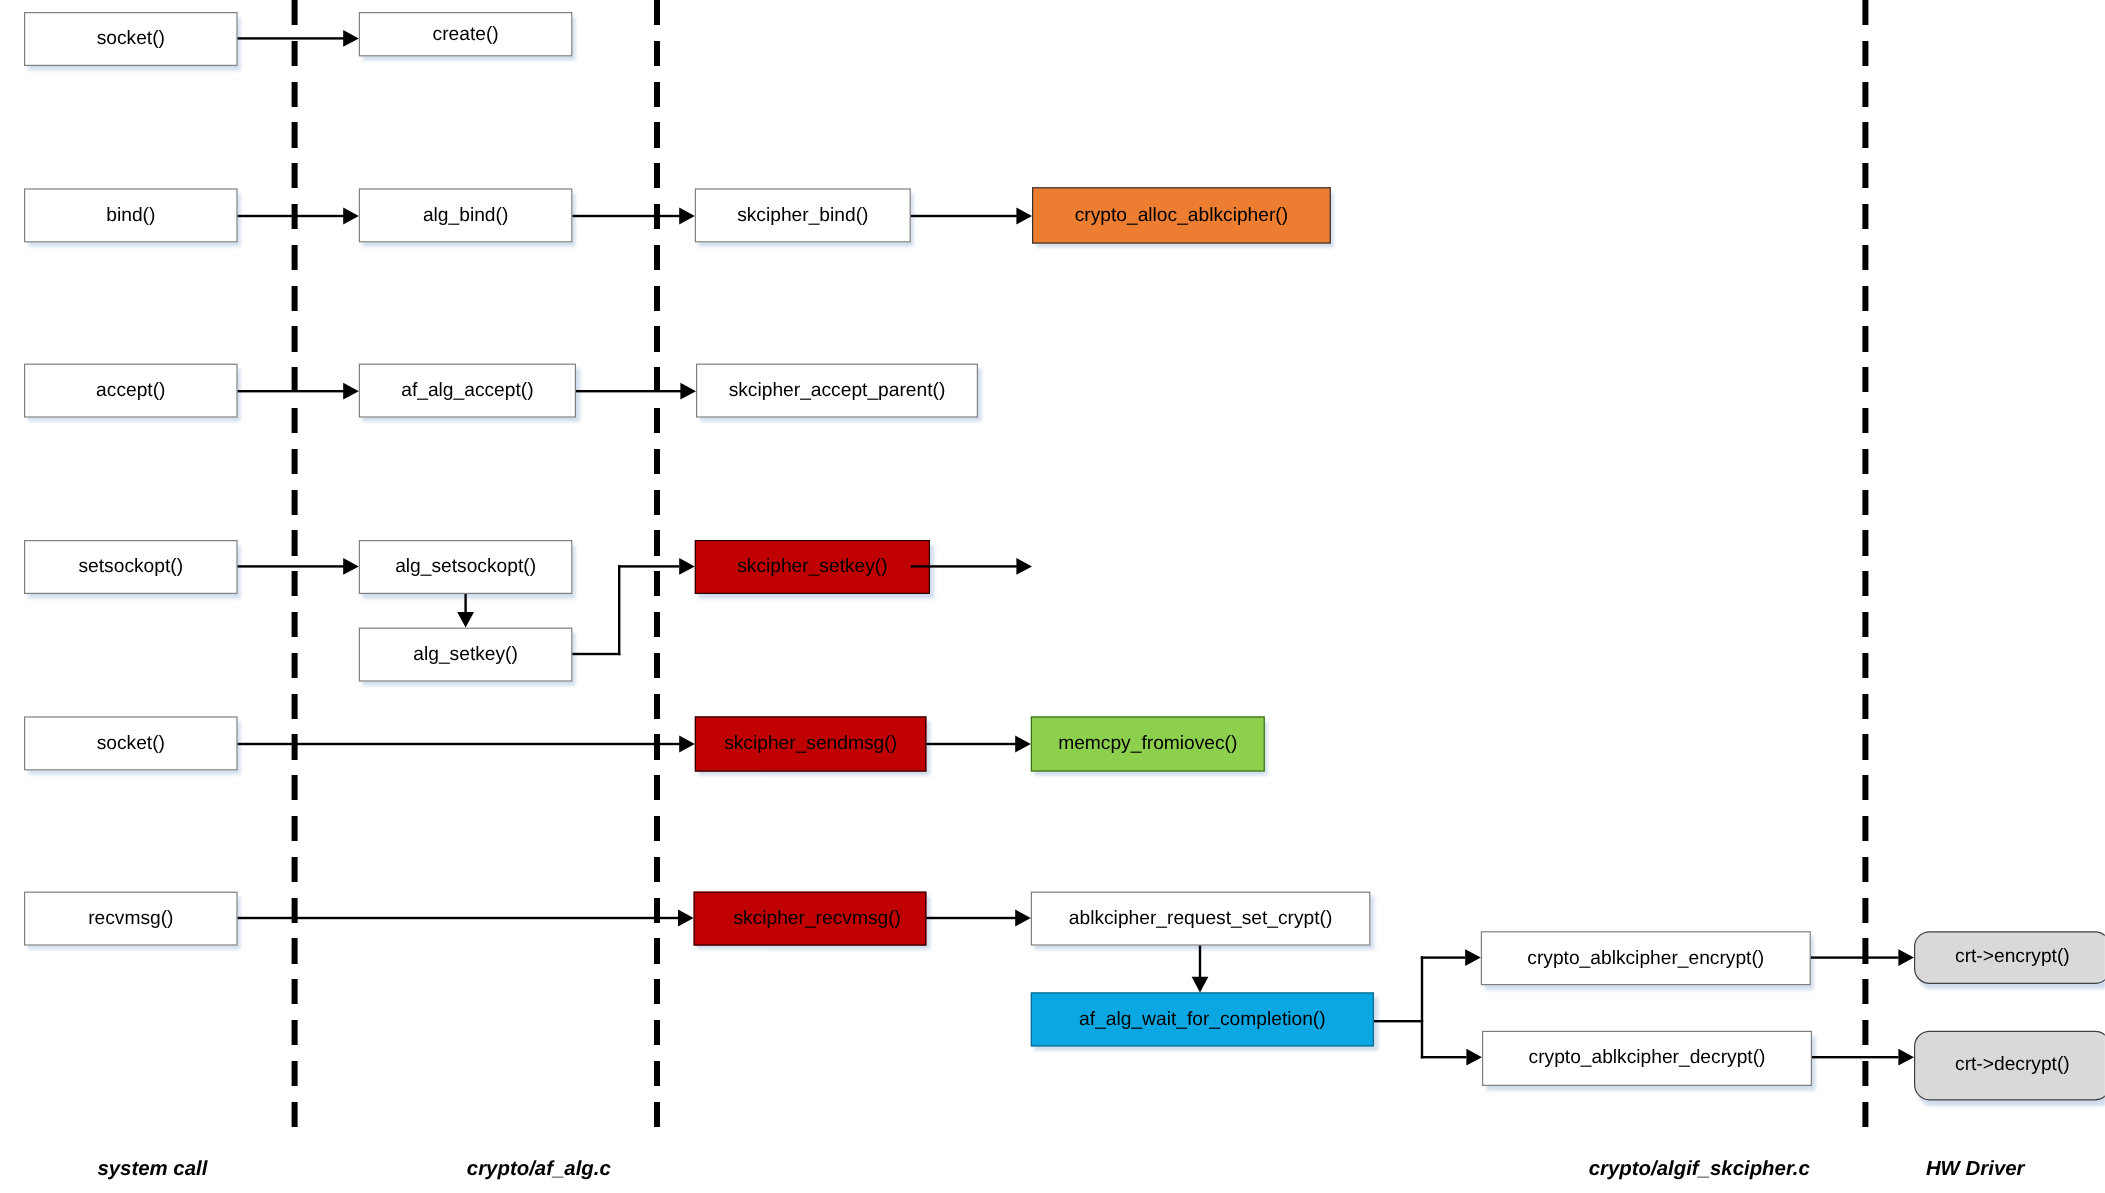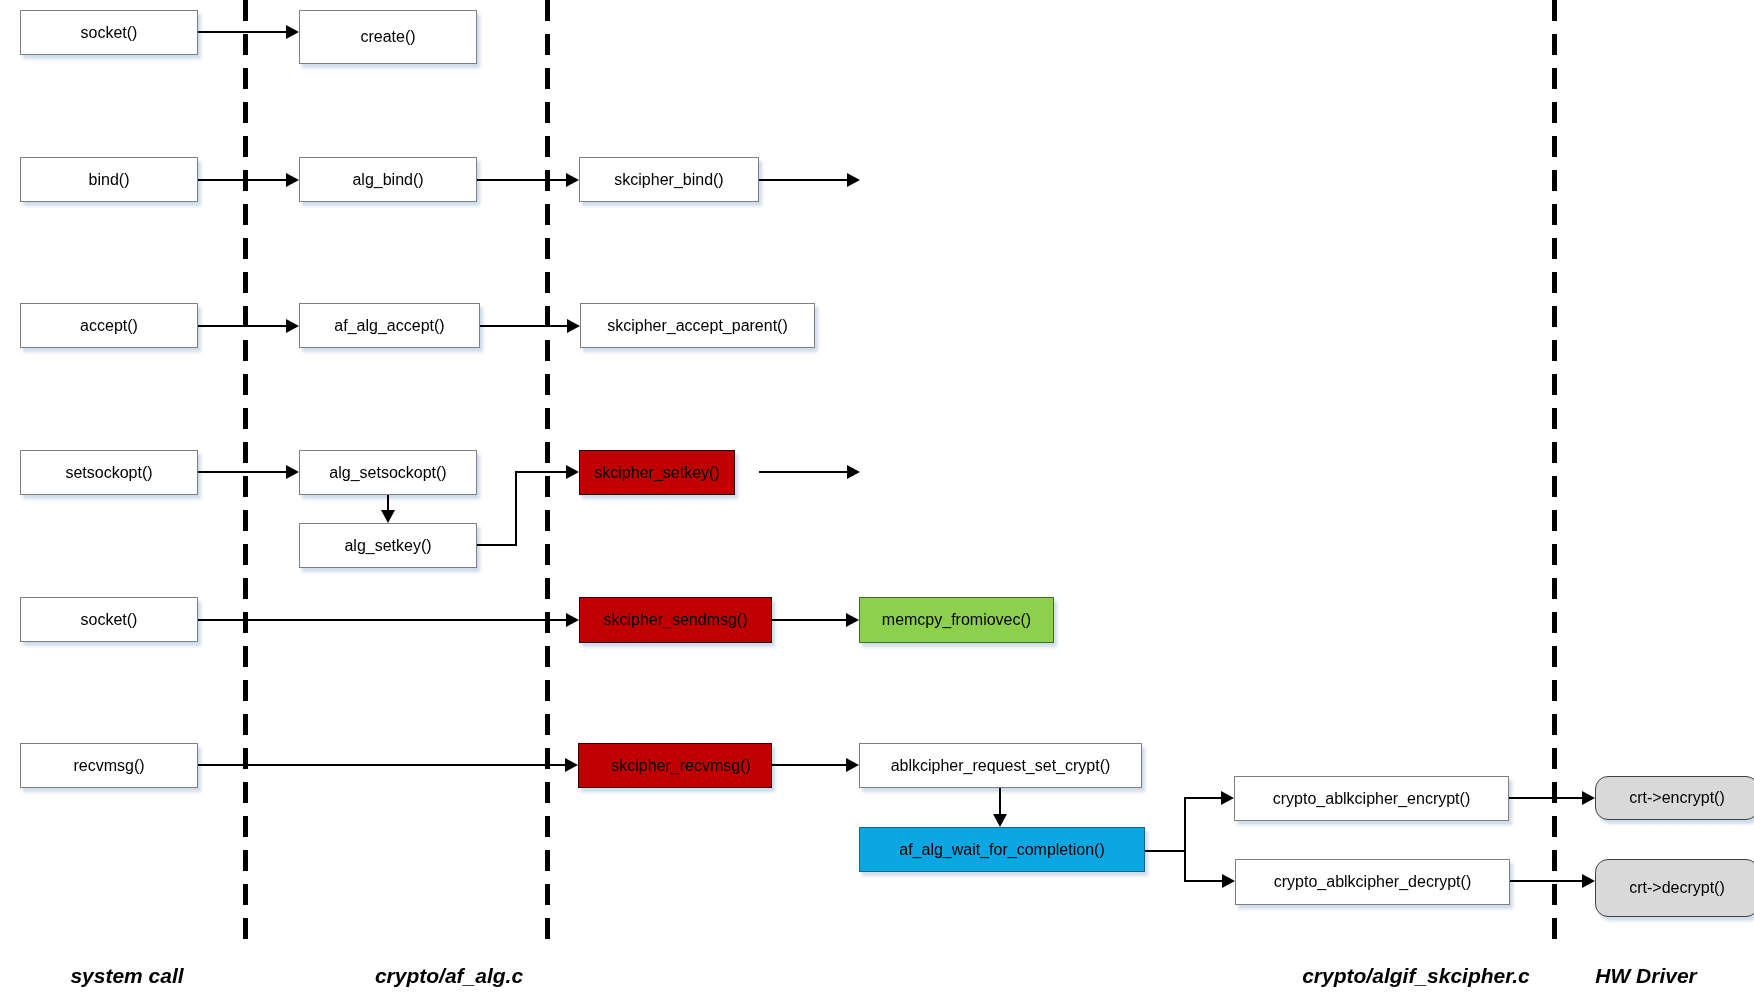--- a/index.html
+++ b/index.html
@@ -33,50 +33,53 @@
     border-left:13px solid #000;}
   .tri-d{position:absolute;width:0;height:0;
     border-left:7px solid transparent;border-right:7px solid transparent;
     border-top:13px solid #000;}
   .divider{
     position:absolute;top:0;width:5px;height:950px;
     background:repeating-linear-gradient(to bottom,#000 0px,#000 21px,transparent 21px,transparent 34px);
   }
   .col-label{
     position:absolute;top:964px;transform:translateX(-50%);
-    font-size:21px;font-weight:bold;font-style:italic;color:#000;
+    font-size:17px;font-weight:bold;font-style:italic;color:#000;
     white-space:nowrap;
   }
 </style>
 </head>
 <body>
 
 <div id="canvas">
 
   <div class="divider" style="left:231px;"></div>
   <div class="divider" style="left:533px;"></div>
   <div class="divider" style="left:1540px;"></div>
 
   <div class="node" style="left:8px;top:10px;width:178px;height:45px;">
       <span>socket()</span>
     </div>
-  <div class="node" style="left:287px;top:10px;width:178px;height:54px;">
+  <div class="node" style="left:287px;top:10px;width:178px;height:37px;">
       <span>create()</span>
     </div>
   <div class="hline" style="left:186px;top:31px;width:90px;"></div>
   <div class="tri-r" style="left:274px;top:25px;"></div>
 
   <div class="node" style="left:8px;top:157px;width:178px;height:45px;">
       <span>bind()</span>
     </div>
   <div class="node" style="left:287px;top:157px;width:178px;height:45px;">
       <span>alg_bind()</span>
     </div>
   <div class="node" style="left:567px;top:157px;width:180px;height:45px;">
       <span>skcipher_bind()</span>
+    </div>
+  <div class="node orange" style="left:848px;top:156px;width:249px;height:47px;">
+      <span>crypto_alloc_ablkcipher()</span>
     </div>
   <div class="hline" style="left:186px;top:179px;width:90px;"></div>
   <div class="tri-r" style="left:274px;top:173px;"></div>
   <div class="hline" style="left:465px;top:179px;width:91px;"></div>
   <div class="tri-r" style="left:554px;top:173px;"></div>
   <div class="hline" style="left:747px;top:179px;width:90px;"></div>
   <div class="tri-r" style="left:835px;top:173px;"></div>
 
   <div class="node" style="left:8px;top:303px;width:178px;height:45px;">
       <span>accept()</span>
@@ -94,21 +97,21 @@
 
   <div class="node" style="left:8px;top:450px;width:178px;height:45px;">
       <span>setsockopt()</span>
     </div>
   <div class="node" style="left:287px;top:450px;width:178px;height:45px;">
       <span>alg_setsockopt()</span>
     </div>
   <div class="node" style="left:287px;top:523px;width:178px;height:45px;">
       <span>alg_setkey()</span>
     </div>
-  <div class="node red" style="left:567px;top:450px;width:156px;height:45px;">
+  <div class="node red" style="left:567px;top:450px;width:196px;height:45px;">
       <span>skcipher_setkey()</span>
     </div>
   <div class="hline" style="left:186px;top:471px;width:90px;"></div>
   <div class="tri-r" style="left:274px;top:465px;"></div>
   <div class="vline" style="left:375px;top:495px;height:16px;"></div>
   <div class="tri-d" style="left:369px;top:510px;"></div>
 
   <div class="hline" style="left:465px;top:544px;width:40px;"></div>
   <div class="vline" style="left:503px;top:471px;height:75px;"></div>
   <div class="hline" style="left:503px;top:471px;width:51px;"></div>

